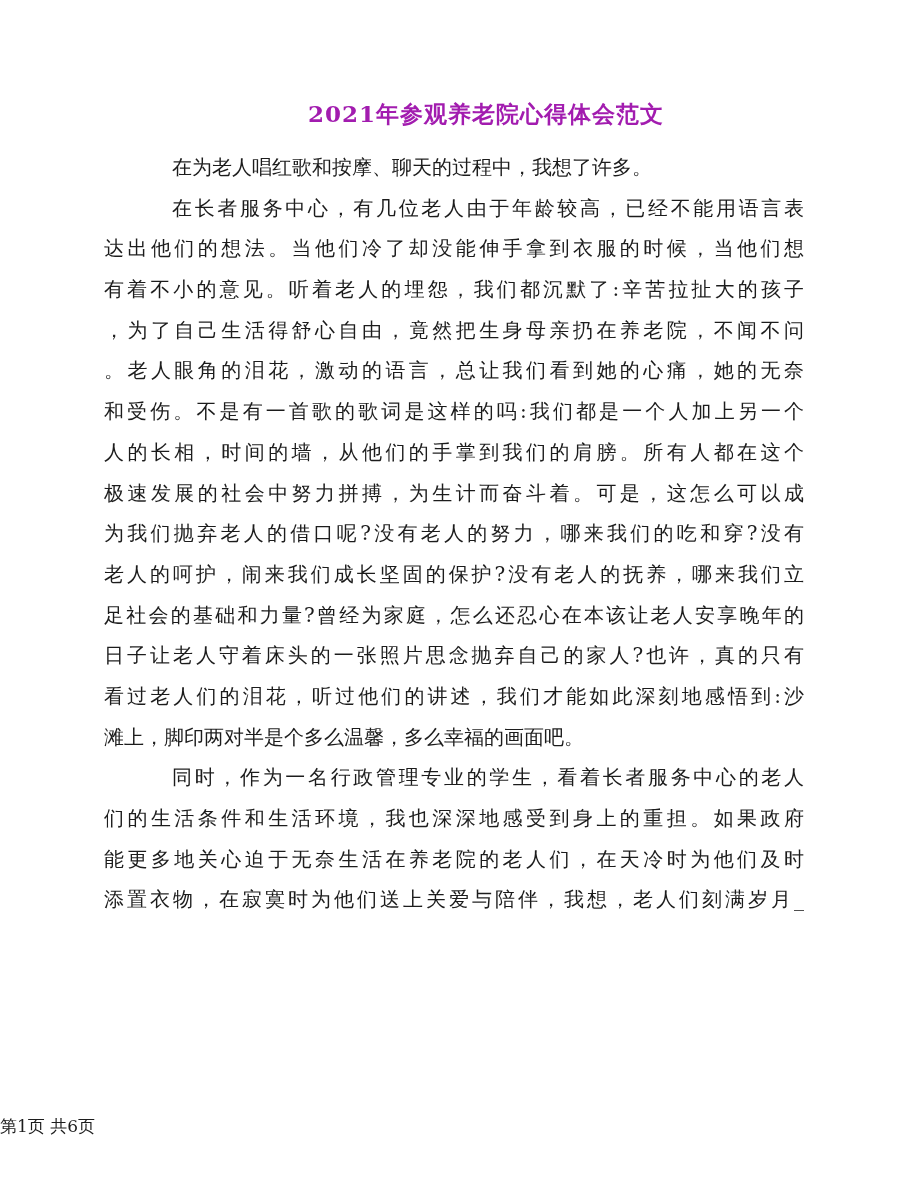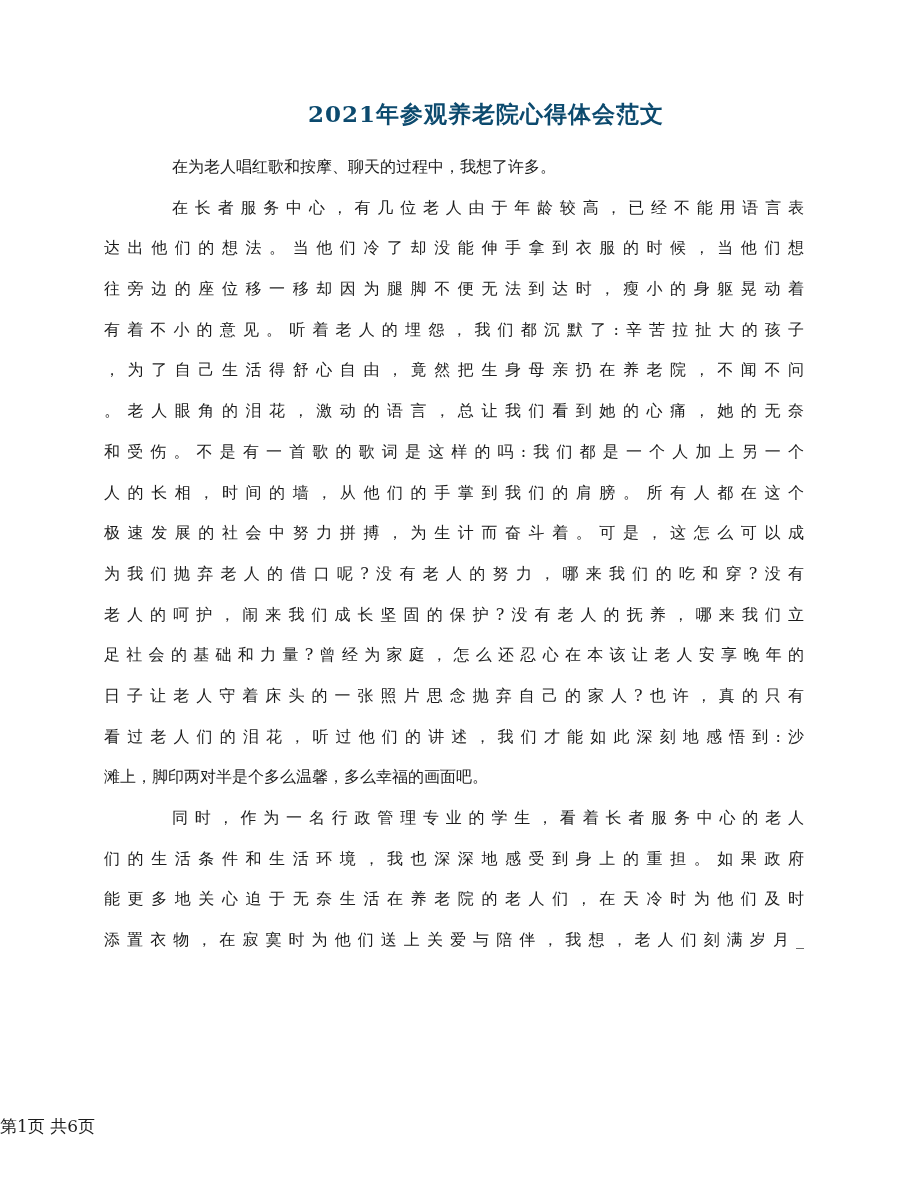--- a/index.html
+++ b/index.html
@@ -15,26 +15,26 @@
       overflow: hidden;
     }
     .doc-title {
       padding-top: 97px;
       padding-left: 52px;          
       font-size: 23px;
       line-height: 34px;
       font-weight: bold;
       text-align: center;
       letter-spacing: 1px;
-      color: #0c4a6e;
+      color: #a21caf;
     }
     .doc-body {
       margin: 16px 116px 0 104px;  
       width: 700px;
-      font-size: 16px;
+      font-size: 20px;
     }
     .line {
       height: 40.7px;
       line-height: 40.7px;
       overflow: hidden;
       word-break: break-all;
       text-align: justify;
       text-align-last: justify;
     }
     .line.indent { padding-left: 68px; }   
@@ -56,21 +56,20 @@
 </head>
 <body>
 
 <div class="page">
   <h1 class="doc-title">2021年参观养老院心得体会范文</h1>
 
   <div class="doc-body">
       <div class="line indent natural">在为老人唱红歌和按摩、聊天的过程中，我想了许多。</div>
       <div class="line indent">在长者服务中心，有几位老人由于年龄较高，已经不能用语言表</div>
       <div class="line">达出他们的想法。当他们冷了却没能伸手拿到衣服的时候，当他们想</div>
-      <div class="line">往旁边的座位移一移却因为腿脚不便无法到达时，瘦小的身躯晃动着</div>
       <div class="line">有着不小的意见。听着老人的埋怨，我们都沉默了:辛苦拉扯大的孩子</div>
       <div class="line">，为了自己生活得舒心自由，竟然把生身母亲扔在养老院，不闻不问</div>
       <div class="line">。老人眼角的泪花，激动的语言，总让我们看到她的心痛，她的无奈</div>
       <div class="line">和受伤。不是有一首歌的歌词是这样的吗:我们都是一个人加上另一个</div>
       <div class="line">人的长相，时间的墙，从他们的手掌到我们的肩膀。所有人都在这个</div>
       <div class="line">极速发展的社会中努力拼搏，为生计而奋斗着。可是，这怎么可以成</div>
       <div class="line">为我们抛弃老人的借口呢?没有老人的努力，哪来我们的吃和穿?没有</div>
       <div class="line">老人的呵护，闹来我们成长坚固的保护?没有老人的抚养，哪来我们立</div>
       <div class="line">足社会的基础和力量?曾经为家庭，怎么还忍心在本该让老人安享晚年的</div>
       <div class="line">日子让老人守着床头的一张照片思念抛弃自己的家人?也许，真的只有</div>

